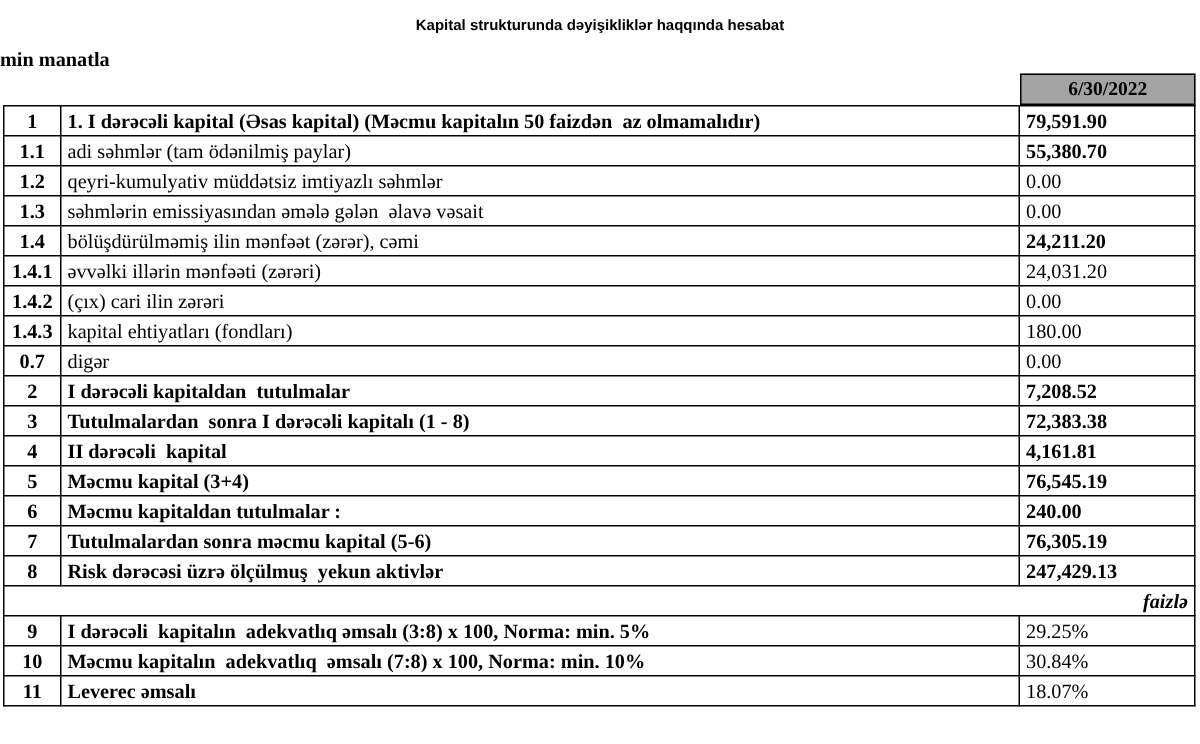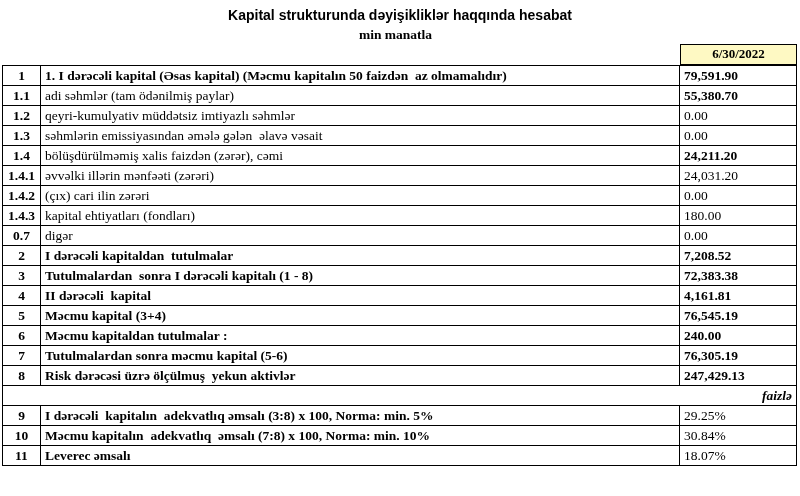--- a/index.html
+++ b/index.html
@@ -11,26 +11,26 @@
     overflow: hidden;
   }
   body {
     font-family: "Liberation Serif", "DejaVu Serif", serif;
     color: #000000;
   }
   .page-title {
     text-align: center;
     font-family: "Liberation Sans", "DejaVu Sans", sans-serif;
     font-weight: bold;
-    font-size: 14px;
-    padding-top: 7px;
+    font-size: 10px;
+    padding-top: 12px;
     height: 20px;
   }
   .unit-label {
-    text-align: center;
+    text-align: left;
     font-weight: bold;
     font-size: 13.5px;
     padding-right: 9px;
     height: 17px;
   }
   .date-cell {
     box-sizing: border-box;
     width: 117px;
     height: 21px;
     margin-left: auto;
@@ -82,21 +82,21 @@
     margin-top: 8px;
   }
 </style>
 </head>
 <body>
 
 <div class="page-title">Kapital strukturunda dəyişikliklər haqqında hesabat</div>
 
 <div class="unit-label">min manatla</div>
 
-<div class="date-cell" style="background: #fef9c3;">6/30/2022</div>
+<div class="date-cell" style="background: #a3a3a3;">6/30/2022</div>
 
 <table class="report">
   <colgroup>
     <col class="c-no">
     <col class="c-desc">
     <col class="c-val">
   </colgroup>
   <tbody>
       <tr>
         <td class="no">1</td>
@@ -113,21 +113,21 @@
         <td class="desc">qeyri-kumulyativ müddətsiz imtiyazlı səhmlər</td>
         <td class="val">0.00</td>
       </tr>
       <tr>
         <td class="no">1.3</td>
         <td class="desc">səhmlərin emissiyasından əmələ gələn  əlavə vəsait</td>
         <td class="val">0.00</td>
       </tr>
       <tr>
         <td class="no">1.4</td>
-        <td class="desc">bölüşdürülməmiş xalis faizdən (zərər), cəmi</td>
+        <td class="desc">bölüşdürülməmiş ilin mənfəət (zərər), cəmi</td>
         <td class="val b">24,211.20</td>
       </tr>
       <tr>
         <td class="no">1.4.1</td>
         <td class="desc">əvvəlki illərin mənfəəti (zərəri)</td>
         <td class="val">24,031.20</td>
       </tr>
       <tr>
         <td class="no">1.4.2</td>
         <td class="desc">(çıx) cari ilin zərəri</td>

